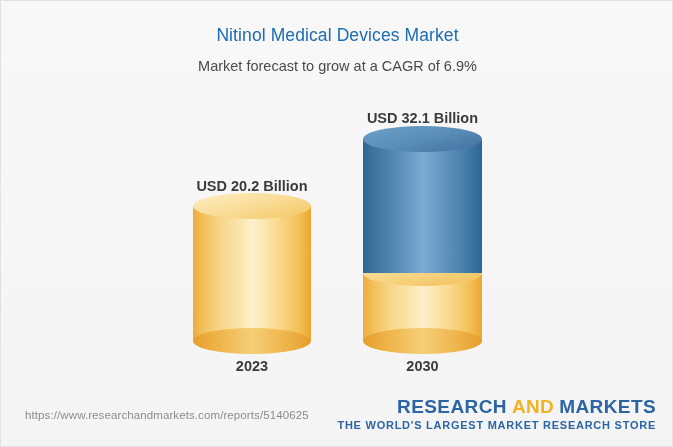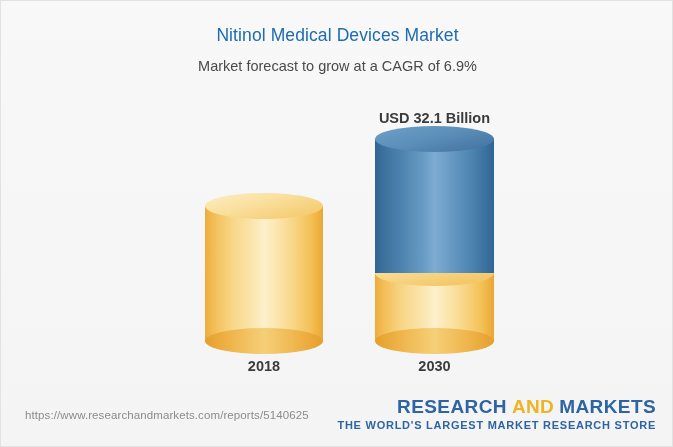--- a/index.html
+++ b/index.html
@@ -45,21 +45,21 @@
 
   
   #plot-area {
     position: absolute;
     left: 0;
     top: 95px;
     width: 673px;
     height: 290px;
   }
 
-  .bar-group { position: absolute; top: 0; height: 290px; margin-left: 12px; }
+  .bar-group { position: absolute; top: 0; height: 290px; }
   #bar-group-2023 { left: 192px; width: 118px; }
   #bar-group-2030 { left: 362px; width: 119px; }
 
   .value-label {
     position: absolute;
     left: -40px;
     width: calc(100% + 80px);
     text-align: center;
     font-size: 14.5px;
     font-weight: bold;
@@ -206,32 +206,33 @@
 <div id="canvas">
 
   <div id="chart-title">Nitinol Medical Devices Market</div>
 
   <div id="chart-subtitle">Market forecast to grow at a CAGR of 6.9%</div>
 
   <div id="plot-area">
 
     <div class="bar-group" id="bar-group-2023">
 
+      <div class="value-label">USD 20.2 Billion</div>
 
       <div class="cylinder" id="cylinder-2023">
         <div class="cyl-shadow"></div>
 
         <div class="cyl-seg" style="top:0; height:100%;">
           <div class="cyl-body fill-yellow-body"></div>
           <div class="cyl-foot fill-yellow-foot"></div>
           <div class="cyl-cap fill-yellow-cap-top" style="top:-13px;"></div>
         </div>
       </div>
 
-      <div class="axis-label">2018</div>
+      <div class="axis-label">2023</div>
     </div>
 
     <div class="bar-group" id="bar-group-2030">
 
       <div class="value-label">USD 32.1 Billion</div>
 
       <div class="cylinder" id="cylinder-2030">
         <div class="cyl-shadow"></div>
 
         <div class="cyl-seg" style="top:134px; height:68px;">

